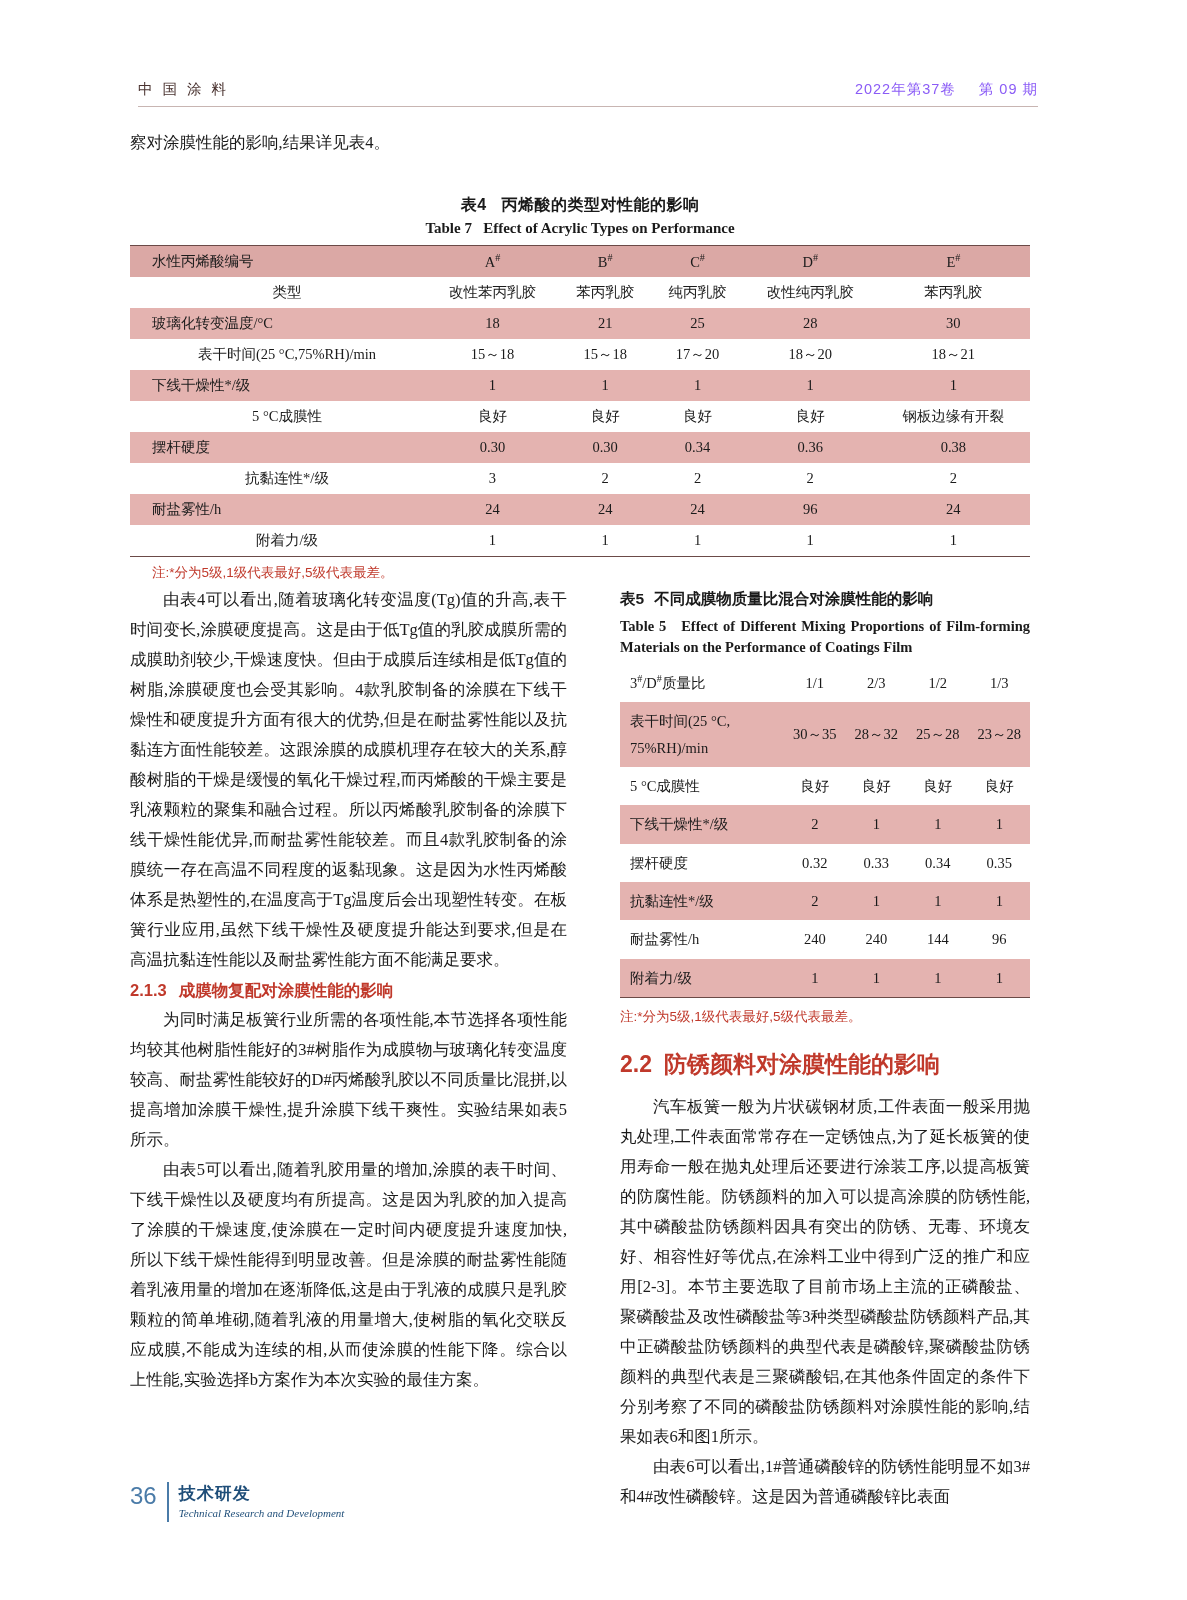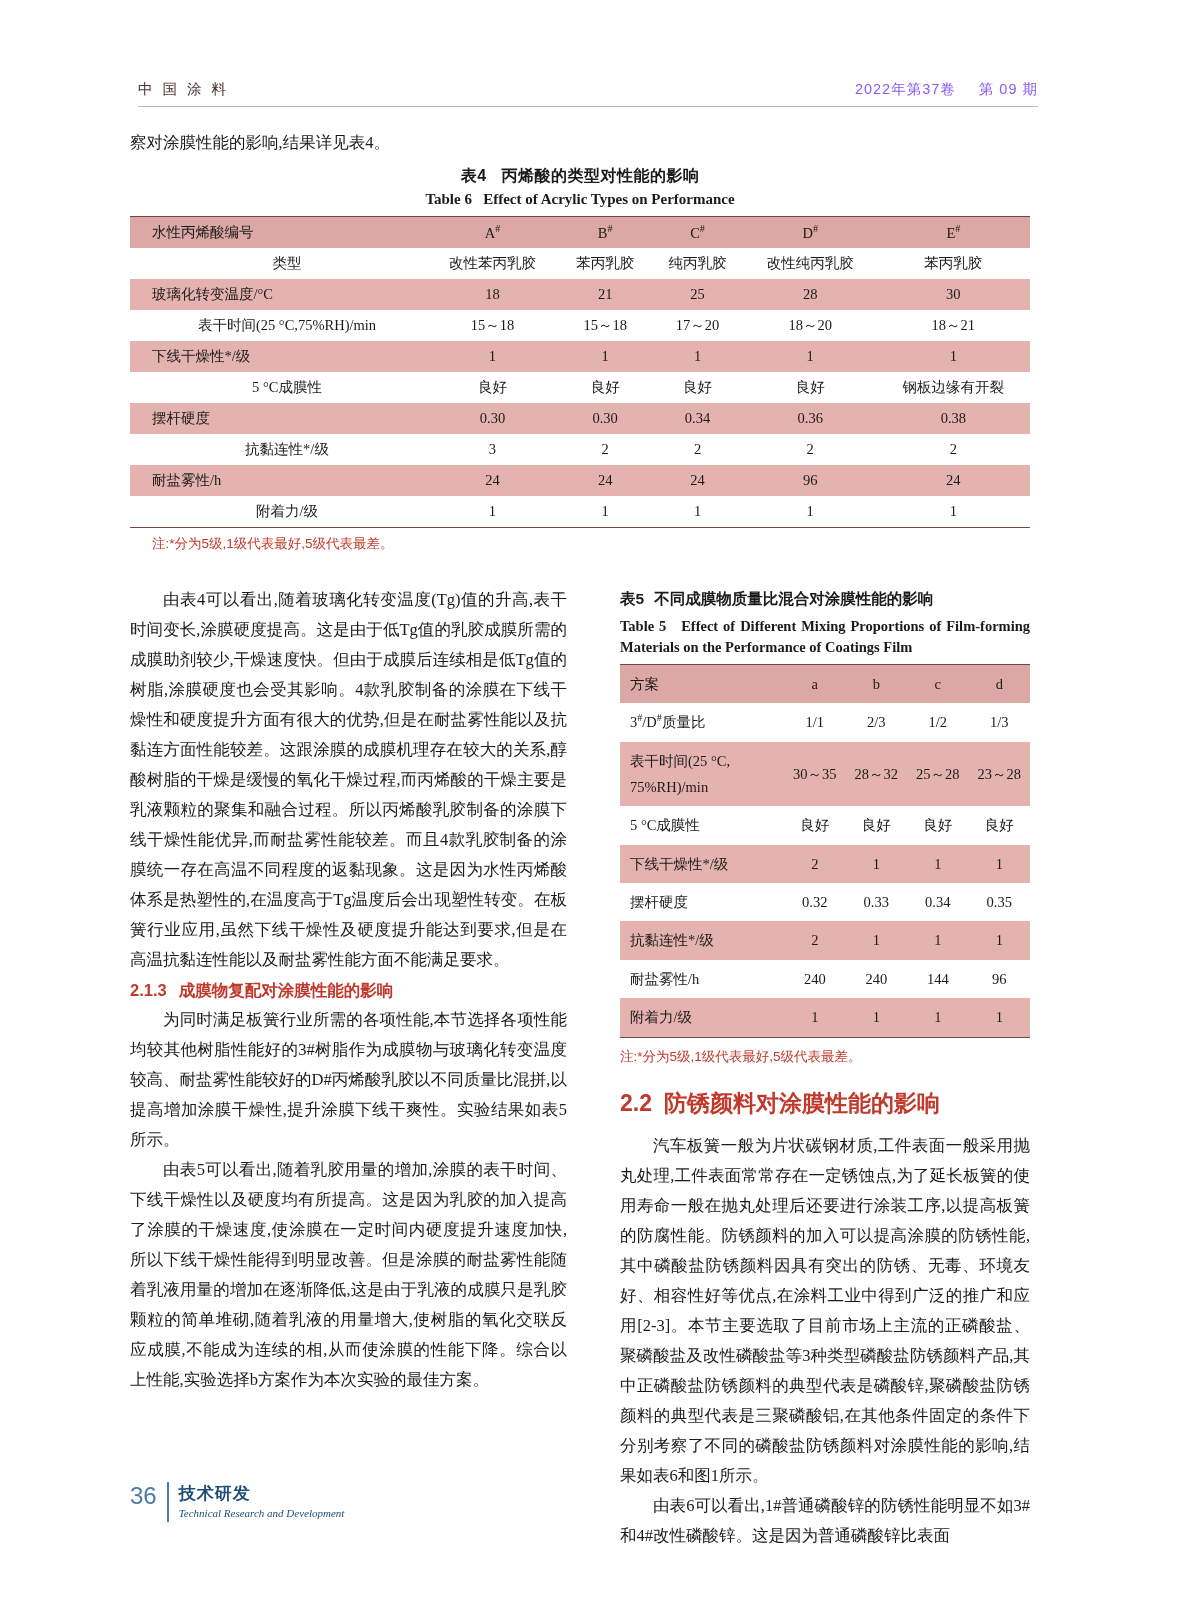--- a/index.html
+++ b/index.html
@@ -55,21 +55,21 @@
     top: 128px;
     width: 900px;
     font-size: 16.5px;
     line-height: 1.8;
   }
 
   
   .t4-wrap {
     position: absolute;
     left: 130px;
-    top: 166px;
+    top: 195px;
     width: 900px;
   }
   .tbl-title-cn {
     text-align: center;
     font-size: 16px;
     font-weight: bold;
     font-family: "Liberation Sans", sans-serif;
     letter-spacing: 0.5px;
   }
   .tbl-title-en {
@@ -211,21 +211,21 @@
     </div>
   </div>
 
   <div class="intro-line">察对涂膜性能的影响,结果详见表4。</div>
 
   <div class="t4-wrap">
     <div class="tbl-title-cn">
       <span>表4</span>&nbsp;&nbsp;&nbsp;<span>丙烯酸的类型对性能的影响</span>
     </div>
     <div class="tbl-title-en">
-      <span>Table 6</span>&nbsp;&nbsp;&nbsp;<span>Effect of Acrylic Types on Performance</span>
+      <span>Table 7</span>&nbsp;&nbsp;&nbsp;<span>Effect of Acrylic Types on Performance</span>
     </div>
     <table class="data t4">
       <tbody>
         <tr class="hdr t4-topline">
           <td class="lbl">水性丙烯酸编号</td>
           <td class="val"><span>A</span><sup class="h">#</sup></td>
           <td class="val"><span>B</span><sup class="h">#</sup></td>
           <td class="val"><span>C</span><sup class="h">#</sup></td>
           <td class="val"><span>D</span><sup class="h">#</sup></td>
           <td class="val"><span>E</span><sup class="h">#</sup></td>
@@ -320,27 +320,20 @@
 
     <div class="t5-title-cn">
       <span class="tag">表5</span><span>不同成膜物质量比混合对涂膜性能的影响</span>
     </div>
     <div class="t5-title-en">
       <span>Table 5</span>&nbsp;&nbsp;&nbsp;<span>Effect of Different Mixing Proportions of Film-forming Materials on the Performance of Coatings Film</span>
     </div>
 
     <table class="data t5">
       <tbody>
-        <tr class="hdr t5-topline">
-          <td class="lbl">方案</td>
-          <td class="val">a</td>
-          <td class="val">b</td>
-          <td class="val">c</td>
-          <td class="val">d</td>
-        </tr>
         <tr class="plain">
           <td class="lbl">3<sup class="h">#</sup>/D<sup class="h">#</sup>质量比</td>
           <td class="val">1/1</td>
           <td class="val">2/3</td>
           <td class="val">1/2</td>
           <td class="val">1/3</td>
         </tr>
         <tr class="shade">
           <td class="lbl">表干时间(25 °C,<br>75%RH)/min</td>
           <td class="val">30～35</td>

